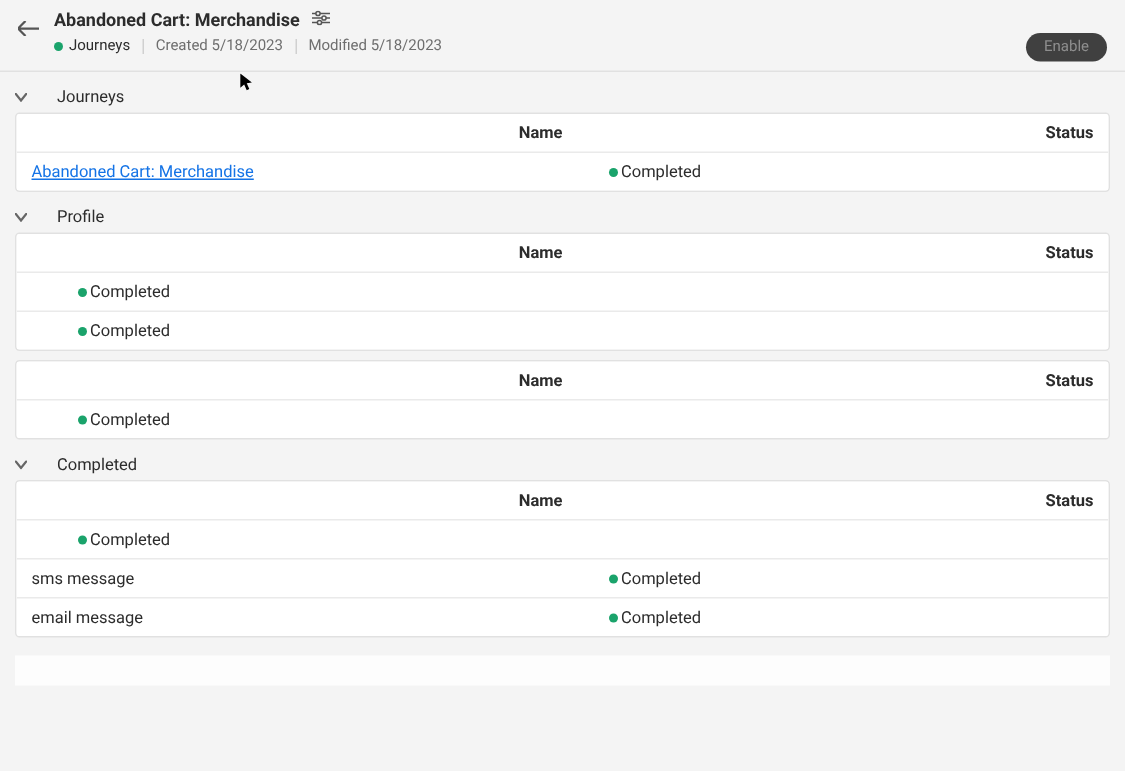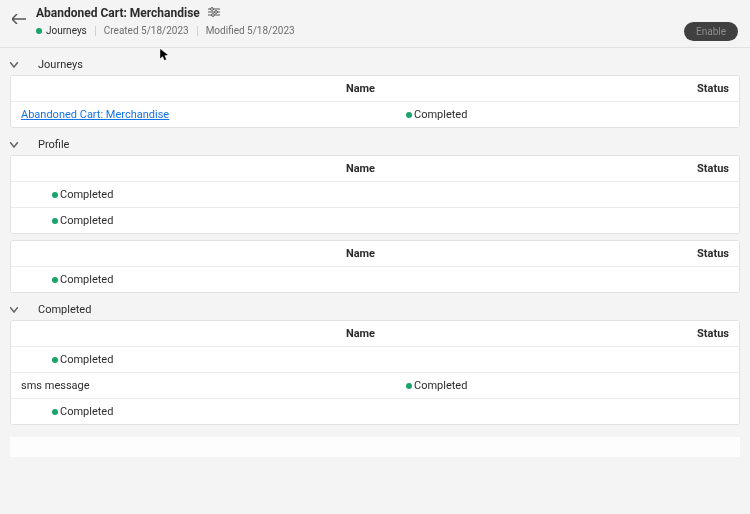--- a/index.html
+++ b/index.html
@@ -264,20 +264,21 @@
         </span>
       </div>
       <div class="row">
         <span>sms message</span>
         <span class="status-cell">
           <span class="dot"></span>
           <span>Completed</span>
         </span>
       </div>
       <div class="row">
+        <span>email message</span>
         <span class="status-cell">
           <span class="dot"></span>
           <span>Completed</span>
         </span>
       </div>
     </div>
   </div>
 
   <div class="footer-bar"></div>
 </div>

